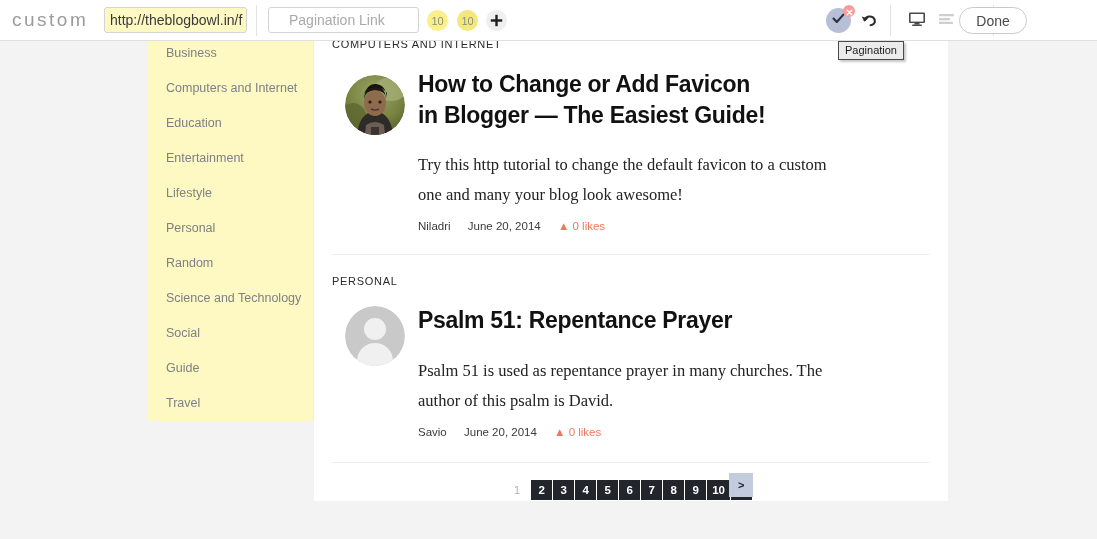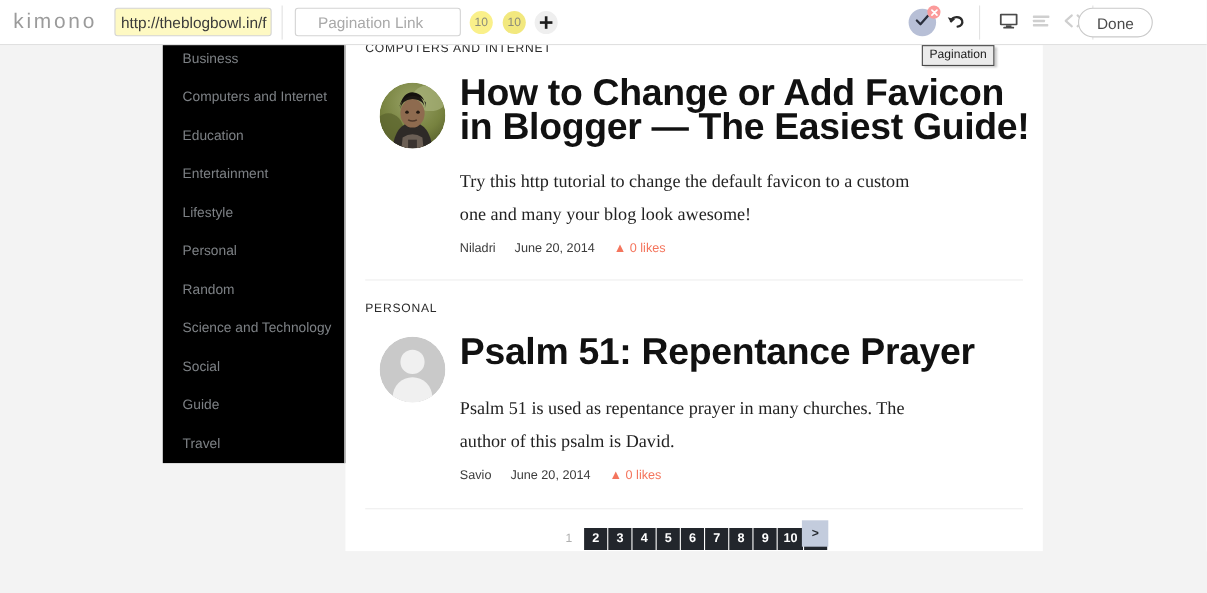--- a/index.html
+++ b/index.html
@@ -144,21 +144,21 @@
     width: 22px; height: 22px;
     display: flex;
     align-items: center;
     justify-content: center;
   }
   #monitor-btn { left: 906px; }
   #list-btn { left: 936px; }
   #code-btn { left: 966px; }
   #done-btn {
     position: absolute;
-    left: 980px; top: 7px;
+    left: 959px; top: 7px;
     width: 68px; height: 27px;
     border: 1px solid #c9c9c9;
     border-radius: 14px;
     background: #fff;
     display: flex;
     align-items: center;
     justify-content: center;
     font-size: 14px;
     color: #4a4a4a;
     box-sizing: border-box;
@@ -176,21 +176,21 @@
     box-shadow: 2px 2px 2px rgba(0,0,0,0.22);
     z-index: 60;
     white-space: nowrap;
   }
 
   
   #sidebar {
     position: absolute;
     left: 148px; top: 0px;
     width: 166px; height: 421px;
-    background: #000000;
+    background: #fef9c3;
     border-right: 1px solid #ededed;
     box-sizing: border-box;
     z-index: 5;
   }
   .side-item {
     position: absolute;
     left: 18px;
     font-size: 12.5px;
     color: #7d8185;
     white-space: nowrap;
@@ -217,21 +217,21 @@
   .avatar {
     position: absolute;
     width: 60px; height: 60px;
     border-radius: 50%;
     overflow: hidden;
   }
   .avatar svg { display: block; }
 
   .post-title {
     position: absolute;
-    font-size: 34px;
+    font-size: 23px;
     line-height: 31px;
     font-weight: bold;
     color: #111111;
     letter-spacing: -0.3px;
     font-family: "Liberation Sans", sans-serif;
   }
   .post-excerpt {
     position: absolute;
     font-size: 16.5px;
     line-height: 30px;
@@ -437,21 +437,21 @@
       <span id="next-highlight">&gt;</span>
     </span>
   </div>
 
 </div>
 
 <div id="bottom-strip"></div>
 
 <div id="toolbar">
 
-  <div id="brand">kimono</div>
+  <div id="brand">custom</div>
 
   <div class="url-box">
     <span>http://theblogbowl.in/f</span>
   </div>
 
   <div class="tb-divider" style="left:256px"></div>
 
   <div class="pag-box">
     <span>Pagination Link</span>
   </div>

